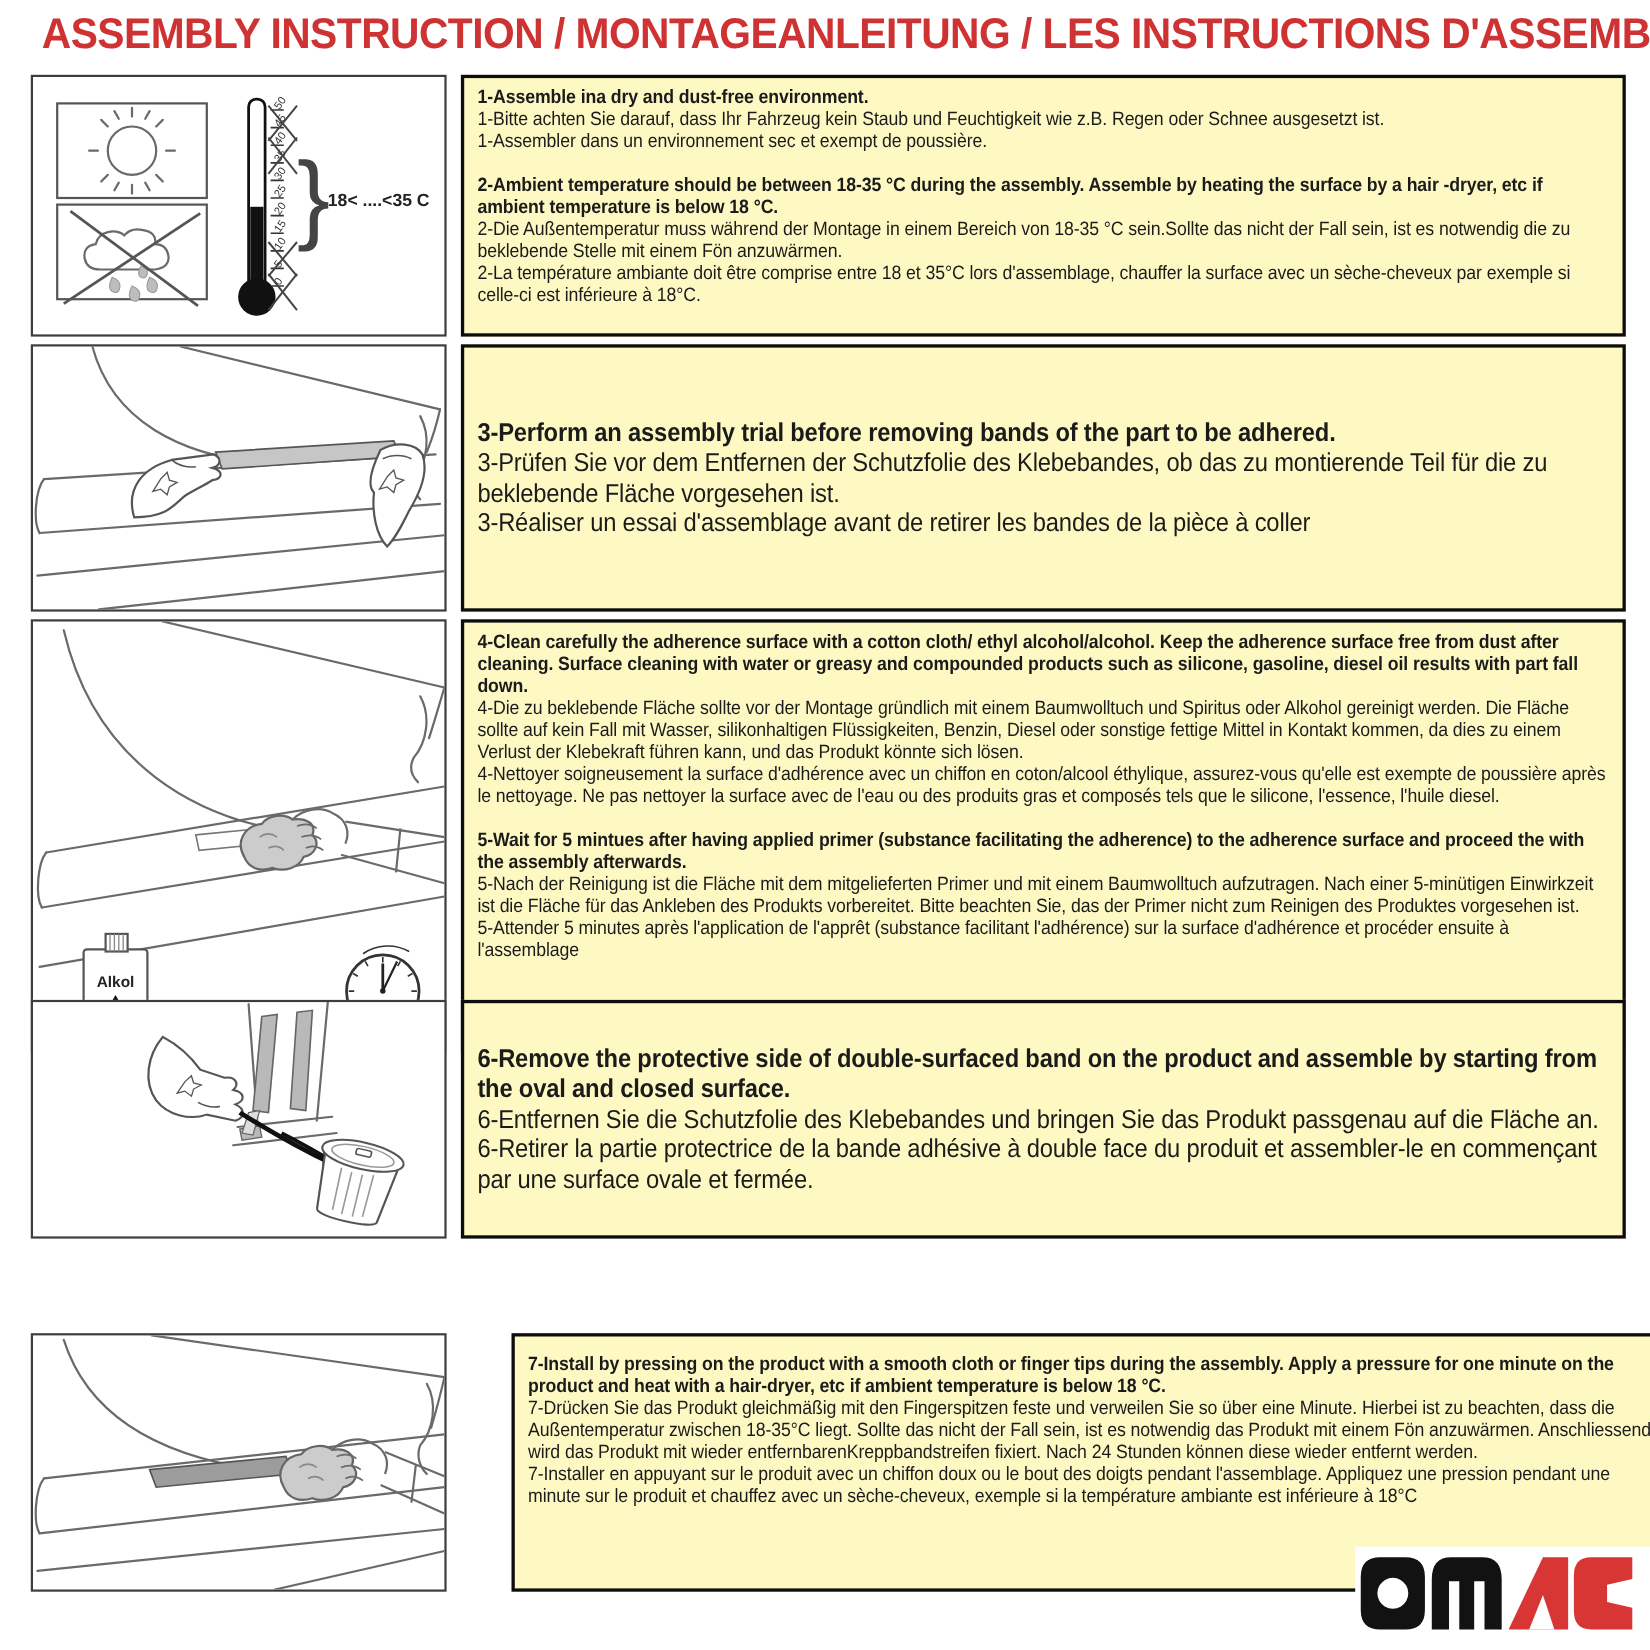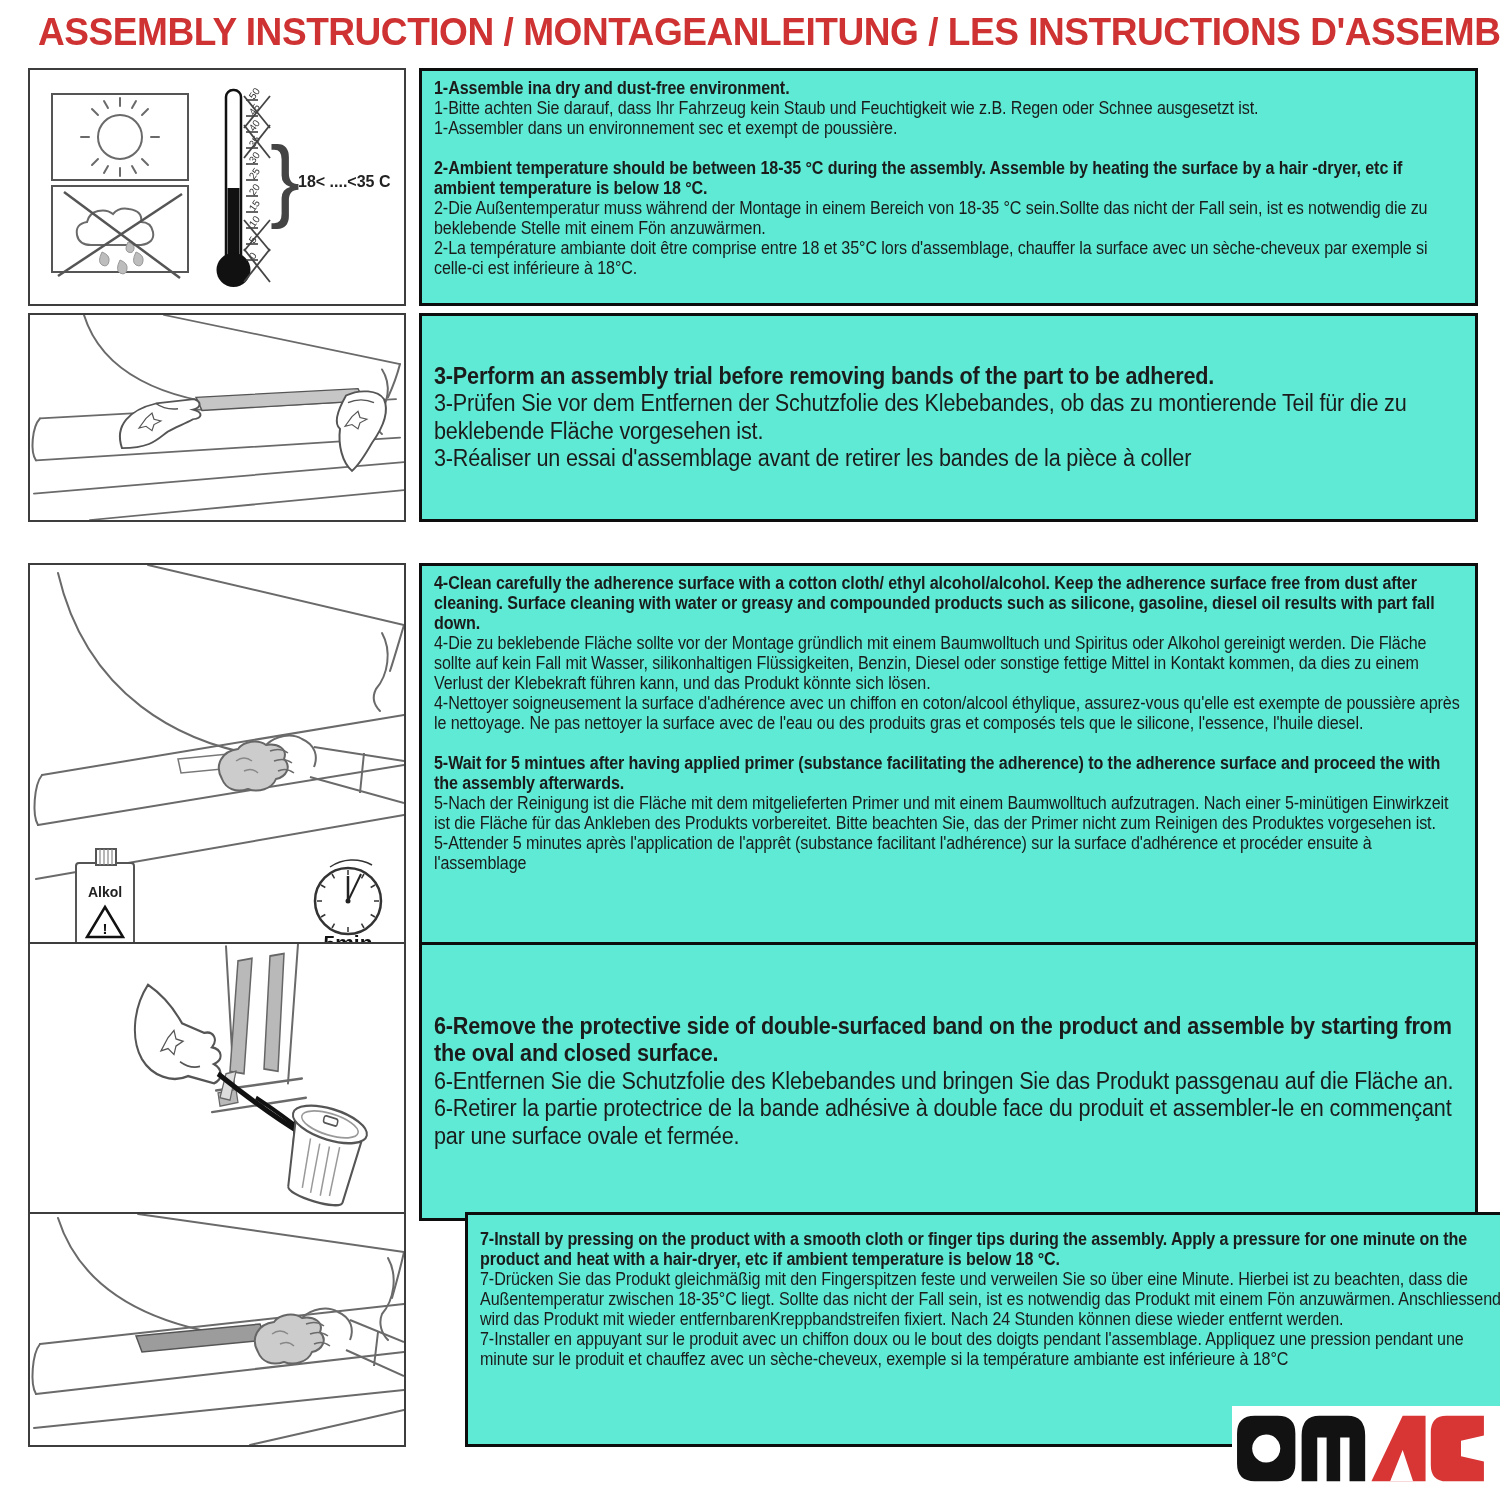--- a/index.html
+++ b/index.html
@@ -7,32 +7,32 @@
     width:1500px;height:1500px;background:#ffffff;position:relative;
     font-family:"Liberation Sans",sans-serif;color:#1b1b1b;overflow:hidden;
   }
   .page-title{
     position:absolute;left:38px;top:10px;font-size:39px;font-weight:700;
     color:#CE3232;letter-spacing:-0.5px;white-space:nowrap;
     transform:scaleX(0.95);transform-origin:0 0;
   }
   .row{position:absolute;left:0;width:1500px;}
   #row1{top:68px;height:238px;}
-  #row2{top:313px;height:209px;}
+  #row2{top:313px;height:243px;}
   #row3{top:563px;height:394px;}
-  #row4{top:942px;height:279px;}
+  #row4{top:909px;height:217px;}
   #row5{top:1212px;height:235px;}
   .ill{
     position:absolute;left:28px;top:0;width:378px;height:100%;
     border:2px solid #3d3d3d;background:#fff;box-sizing:border-box;
   }
   .ill svg{display:block;width:100%;height:100%;}
   .txt{
     position:absolute;left:419px;top:0;width:1059px;height:100%;
-    border:3px solid #0d0d0d;background:#5eead4;box-sizing:border-box;
+    border:3px solid #0d0d0d;background:#fef9c3;box-sizing:border-box;
     padding:7px 12px;display:flex;flex-direction:column;justify-content:flex-start;
   }
   .txt.center{justify-content:center;}
   .inner{transform:scaleX(0.92);transform-origin:0 0;width:1118px;}
   p{margin:0;}
   .small p{font-size:17.5px;line-height:20px;letter-spacing:-0.1px;}
   .large p{font-size:23.5px;line-height:27.5px;letter-spacing:-0.2px;}
   .b{font-weight:700;}
   .gap{margin-top:20px;}
   .logo{

